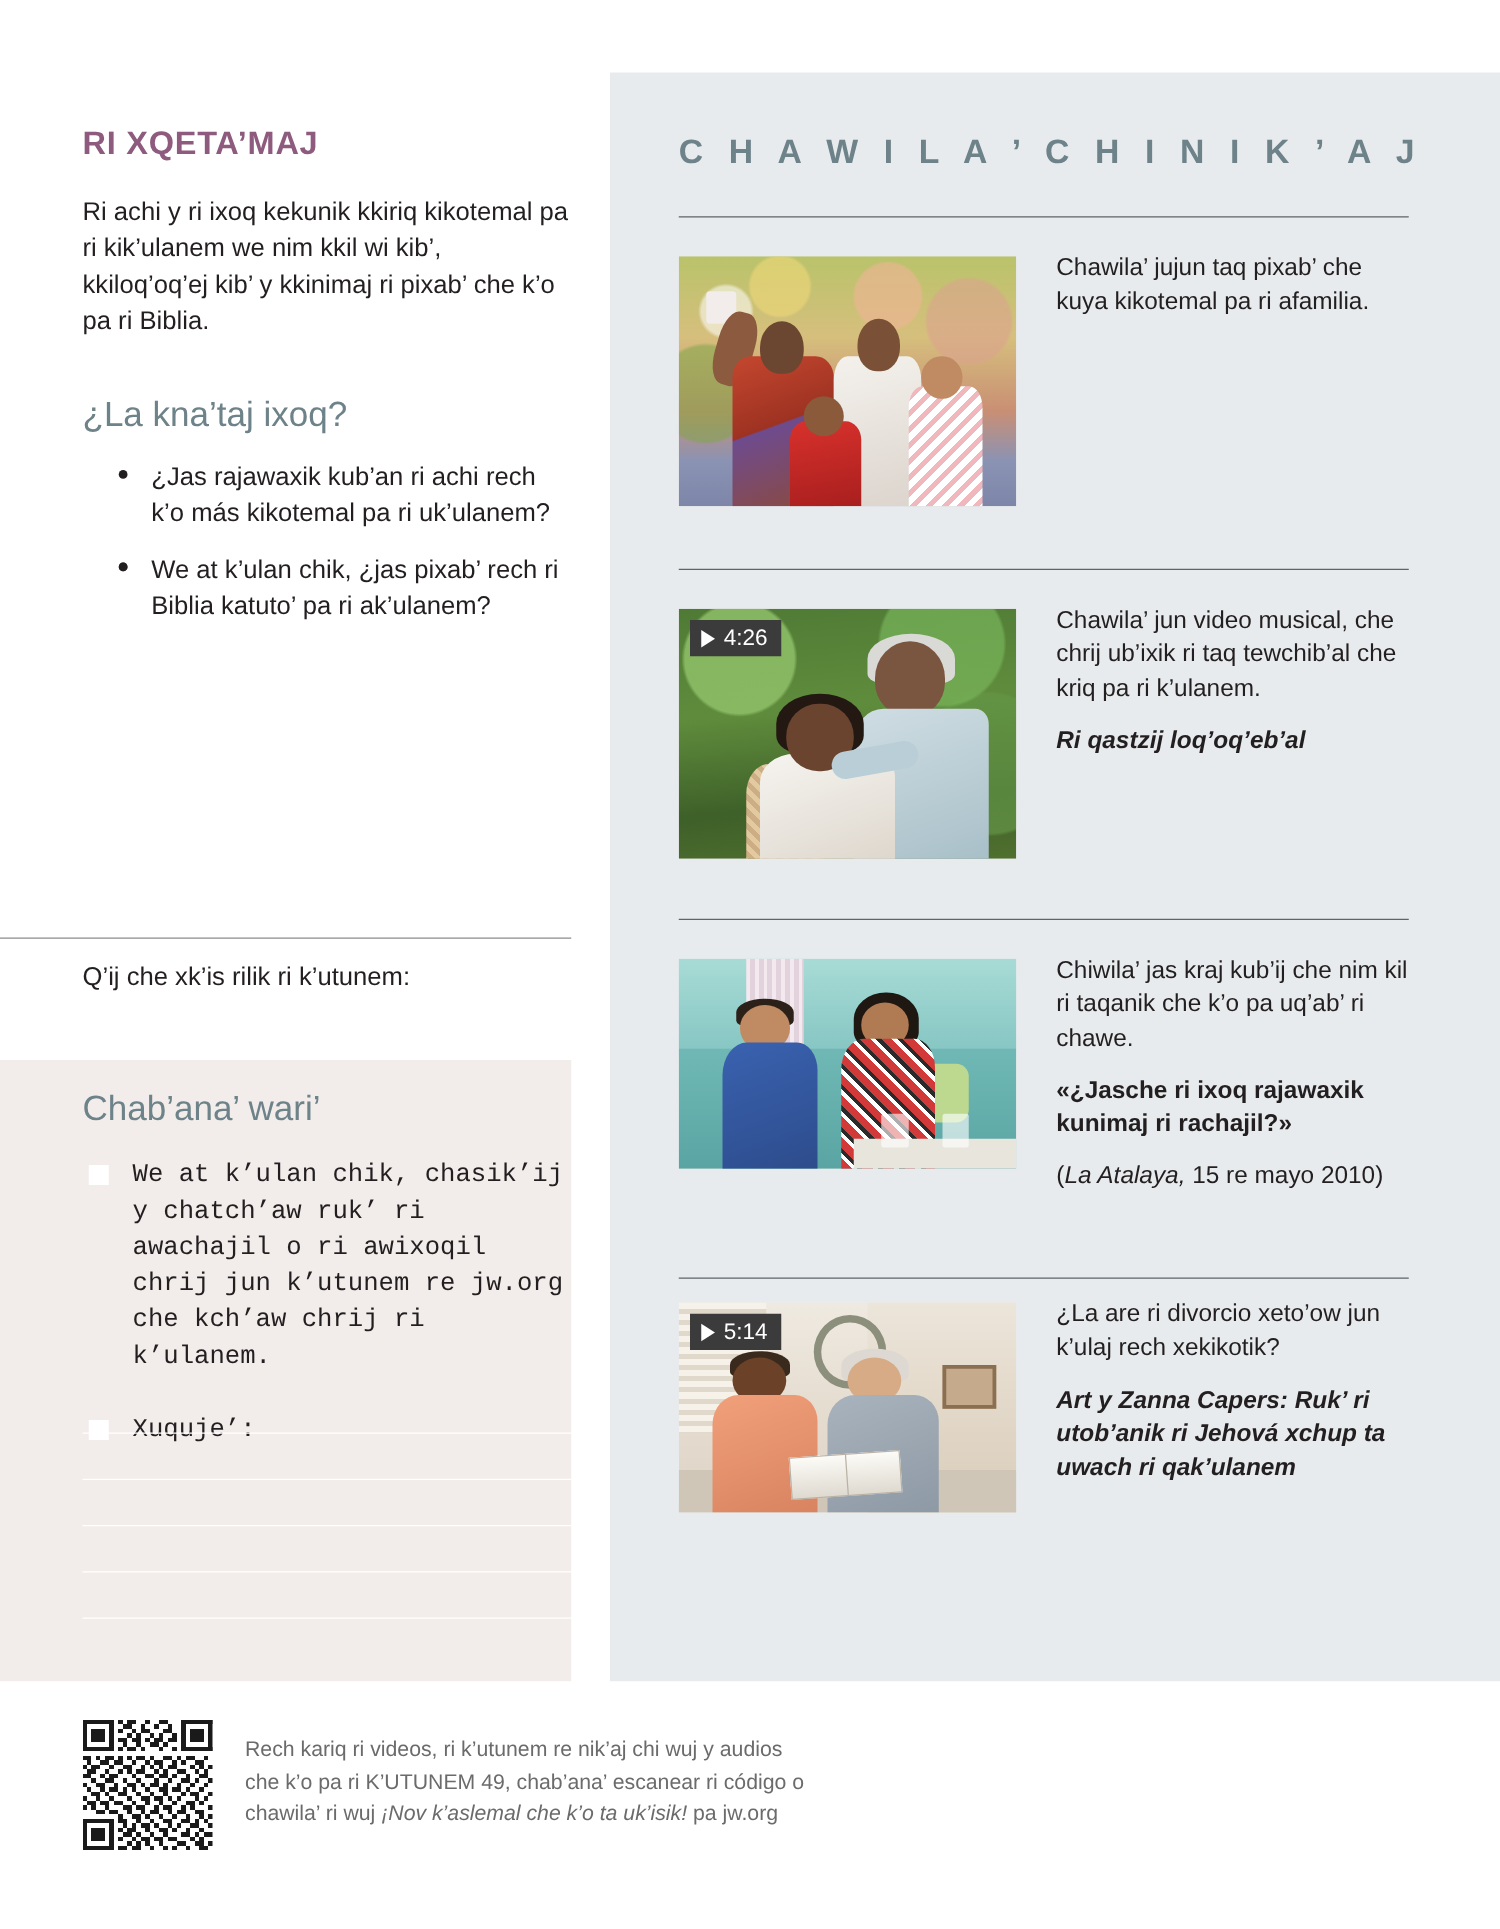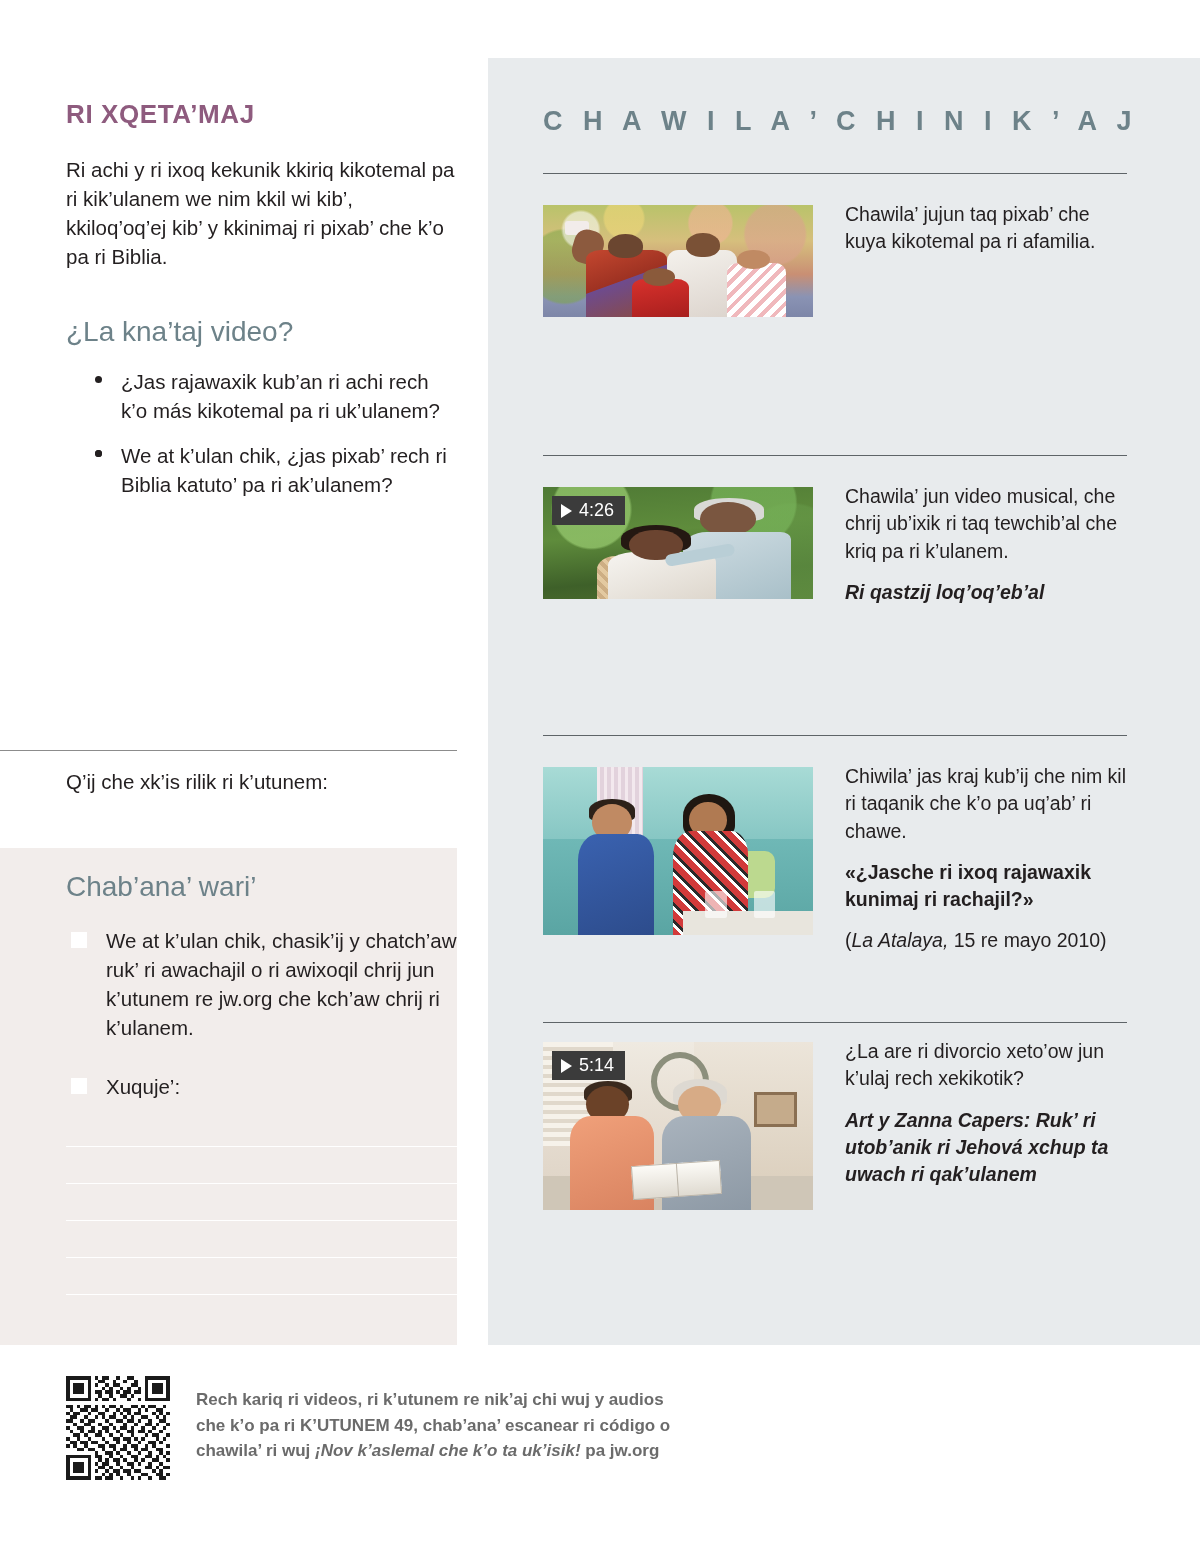--- a/index.html
+++ b/index.html
@@ -58,21 +58,21 @@
   }
 
   .beige-inner{position:absolute;left:66px;top:870px;width:392px;}
   .beige-head{
     font-size:28px;color:#6d8289;margin:0 0 22px 0;line-height:1.2;
     font-weight:normal;
   }
   ul.tasklist{margin:0;padding:0;list-style:none;}
   ul.tasklist li{
     position:relative;font-size:20.5px;line-height:1.42;
-    padding-left:40px;margin-bottom:30px;color:#231f20;
+    padding-left:40px;margin-bottom:30px;color:#231f20;font-family:Liberation Mono, monospace;
   }
   ul.tasklist li .box{
     position:absolute;left:5px;top:6px;width:16px;height:16px;
     background:#ffffff;
   }
   .writelines{position:absolute;left:66px;top:1146px;width:392px;}
   .writelines .ln{height:1px;background:#ffffff;margin-bottom:36px;}
 
   
   .right-head{
@@ -82,21 +82,21 @@
   }
   .rule{
     position:absolute;left:543px;width:584px;height:1px;background:#5e6468;
   }
   .r1{top:173px;} .r2{top:455px;} .r3{top:735px;} .r4{top:1022px;}
 
   .item{position:absolute;left:543px;width:584px;}
   .i1{top:205px;} .i2{top:487px;} .i3{top:767px;} .i4{top:1042px;}
 
   .item .thumb{
-    position:absolute;left:0;top:0;width:270px;height:112px;
+    position:absolute;left:0;top:0;width:270px;height:200px;
     overflow:hidden;
   }
   .item.tall .thumb{height:168px;}
   .item .copy{
     position:absolute;left:302px;top:-4px;width:282px;
     font-size:19.5px;line-height:1.4;color:#231f20;
   }
   .item .copy p{margin:0 0 14px 0;}
   .item .copy p:last-child{margin-bottom:0;}
   .ttl{font-weight:bold;font-style:italic;}
@@ -237,36 +237,36 @@
     box-shadow:inset 0 0 0 1px #b9b2a6;transform:rotate(-4deg);}
   .ph4 .book:after{content:"";position:absolute;left:50%;top:0;width:1px;height:100%;
     background:#b9b2a6;}
   .ph4 .sofa{position:absolute;left:0;top:80%;width:100%;height:20%;
     background:#cfc6b7;}
 
   
   .qr{position:absolute;left:66px;top:1376px;width:104px;height:104px;}
   .footer-text{
     position:absolute;left:196px;top:1387px;width:520px;
-    font-size:17px;line-height:1.5;color:#6b6b6b;font-weight:bold;
+    font-size:17px;line-height:1.5;color:#6b6b6b;font-weight:normal;
   }
   .footer-text .it{font-style:italic;}
 </style>
 </head>
 <body>
 
 <div class="page">
 
   <div class="panel-right"></div>
   <div class="panel-beige"></div>
 
   <div class="left-col">
     <div class="kicker">RI XQETA’MAJ</div>
     <p class="intro">Ri achi y ri ixoq kekunik kkiriq kikotemal pa ri kik’ulanem we nim kkil wi kib’, kkiloq’oq’ej kib’ y kkinimaj ri pixab’ che k’o pa ri Biblia.</p>
-    <div class="subhead">¿La kna’taj video?</div>
+    <div class="subhead">¿La kna’taj ixoq?</div>
     <ul class="qlist">
       <li><span class="dot"></span><span>¿Jas rajawaxik kub’an ri achi rech k’o más kikotemal pa ri uk’ulanem?</span></li>
       <li><span class="dot"></span></li>
       <li><span class="dot"></span><span>We at k’ulan chik, ¿jas pixab’ rech ri Biblia katuto’ pa ri ak’ulanem?</span></li>
     </ul>
   </div>
 
   <div class="hr-left"></div>
   <div class="date-line">Q’ij che xk’is rilik ri k’utunem:</div>
 

